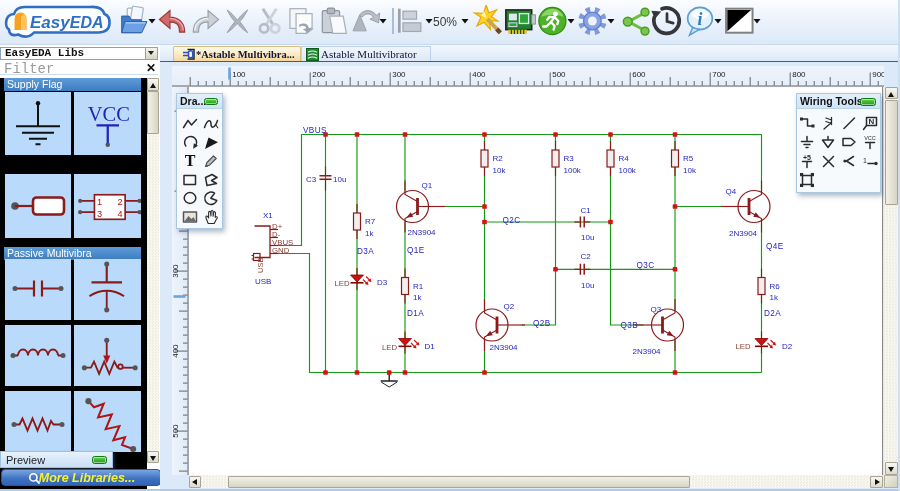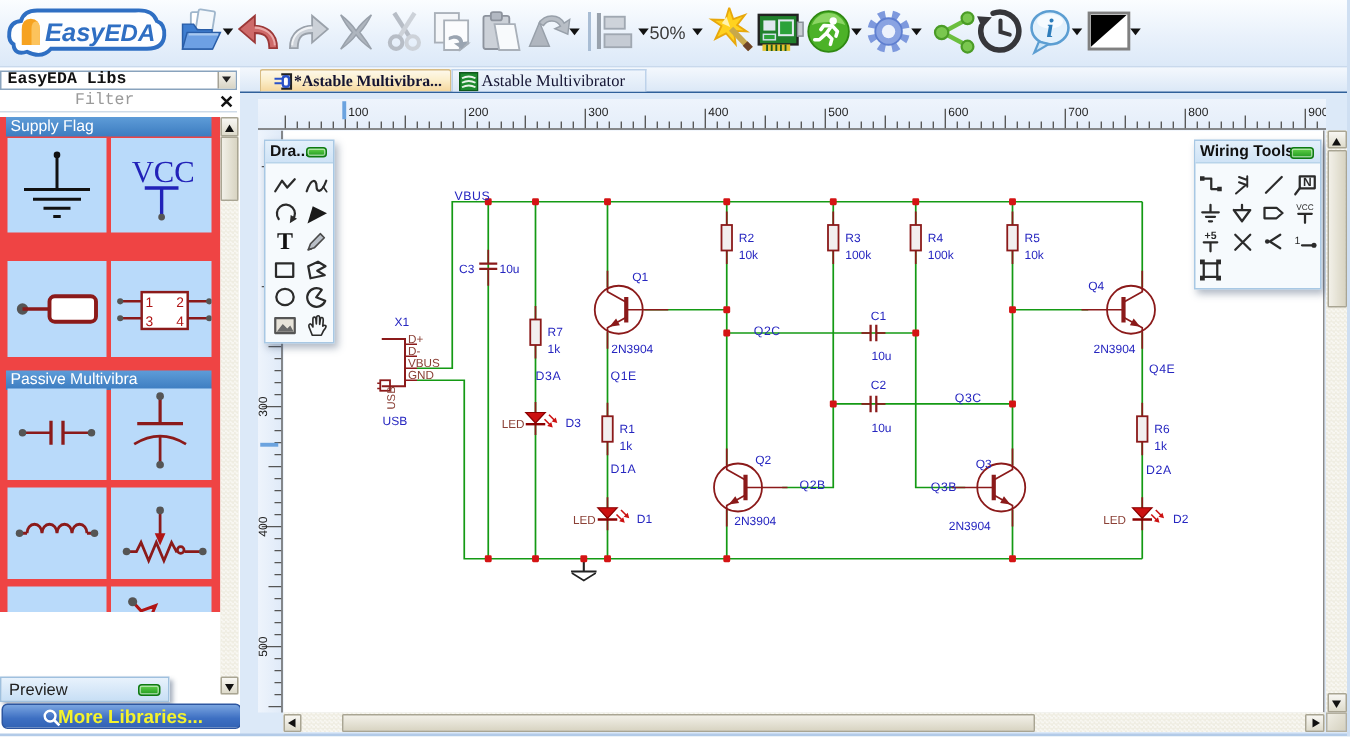--- a/index.html
+++ b/index.html
@@ -15,23 +15,23 @@
   .tcaret{position:absolute;top:18px;width:8px;height:6px;}
   .tsep{position:absolute;left:392px;top:8px;width:2px;height:26px;background:#a9bdd4;}
   .zoomlabel{position:absolute;left:433px;top:14.5px;font-size:12px;color:#3a3a3a;}
   
   .left-panel{position:absolute;left:0;top:45px;width:160px;height:446px;background:#fff;}
   .lib-select{position:absolute;left:0px;top:2px;width:158px;height:13px;background:#fff;border:1px solid #89a3bd;}
   .lib-select .txt{position:absolute;left:4px;top:-1px;font-family:"Liberation Mono",monospace;font-weight:bold;font-size:11px;color:#111;}
   .dd-btn{position:absolute;right:0;top:0;width:12px;height:11px;background:linear-gradient(#f6f4ee,#d8d4c4);border-left:1px solid #a5a295;}
   .dd-btn:after{content:"";position:absolute;left:2px;top:3px;border:3.5px solid transparent;border-top:4.5px solid #222;}
   .lib-filter{position:absolute;left:0px;top:16.5px;width:158px;height:13px;background:#fff;border-bottom:1px solid #cfdbe8;}
-  .lib-filter .txt{position:absolute;left:4px;top:-1px;font-family:"Liberation Mono",monospace;font-size:11px;color:#9a9a9a;margin-left:46px;}
+  .lib-filter .txt{position:absolute;left:4px;top:-1px;font-family:"Liberation Mono",monospace;font-size:14px;color:#9a9a9a;}
   .filter-x{position:absolute;right:2px;top:-1px;font-size:12px;color:#111;font-weight:bold;}
-  .lib-body{position:absolute;left:0;top:33px;width:147px;height:330px;background:#ef4444;overflow:hidden;padding-left:32px;}
+  .lib-body{position:absolute;left:0;top:33px;width:147px;height:413px;background:#000000;overflow:hidden;padding-left:32px;}
   .lib-header{position:absolute;left:4px;width:137px;height:13px;background:linear-gradient(#5e9cd8,#3c7cc0);color:#fff;font-size:10.5px;padding:0px 3px;line-height:13px;}
   .lib-cell{position:absolute;background:#b9dafa;}
   
   .preview-bar{position:absolute;left:0px;top:406px;width:113px;height:17px;background:linear-gradient(#e8f2fc,#c8dff5);border:1px solid #9fc0de;box-shadow:2px 2px 3px rgba(60,80,110,.45);}
   .preview-bar .txt{position:absolute;left:5px;top:1.5px;font-size:11px;color:#222;}
   .more-libs{position:absolute;left:1px;top:423.5px;width:160px;height:17.5px;border-radius:4px;
     background:linear-gradient(#7aa5e0,#3d6fc2 60%,#3263b5);border:1px solid #2d56a0;color:#f5f32b;
     font-weight:bold;font-size:12.5px;text-align:center;line-height:16px;}
   .greenbtn{position:absolute;width:15px;height:8px;border-radius:2.5px;background:linear-gradient(#64d24a,#1f9a1f);border:1px solid #0e7a10;box-shadow:inset 0 0 0 1px rgba(255,255,255,.5);}
   
@@ -383,21 +383,21 @@
       </div>
     <div class="preview-bar">
       <span class="txt">Preview</span>
       <span class="greenbtn" style="right:5px;top:4px;"></span>
     </div>
     <div class="more-libs">
       <svg style="position:absolute;left:26px;top:2.5px" width="13" height="13" viewBox="0 0 13 13">
           <circle cx="5.4" cy="5.4" r="3.6" fill="none" stroke="#fff" stroke-width="1.6"></circle>
           <line x1="8.2" y1="8.2" x2="11.6" y2="11.6" stroke="#fff" stroke-width="1.8"></line>
         </svg>
-      <span style="margin-left:12px;">More Libraries...</span>
+      <span style="margin-left:12px;font-style:italic;">More Libraries...</span>
     </div>
   </div>
 
   <div class="tabbar" id="tabbar">
       <div class="tab tab-inactive">
         <svg width="13" height="13" viewBox="0 0 13 13" style="position: absolute; left: 4px; top: 1px;">
           <rect x="0.5" y="0.5" width="12" height="12" fill="#1e8a2e" stroke="#0f5a1c"></rect>
    <path d="M2 4.2 Q6.5 1.8 11 4.2 M2 7.2 Q6.5 4.8 11 7.2 M2 10.2 Q6.5 7.8 11 10.2" stroke="#e8f4e8" stroke-width="1.2" fill="none"></path>
         </svg>
         <span class="lbl">Astable Multivibrator</span>

